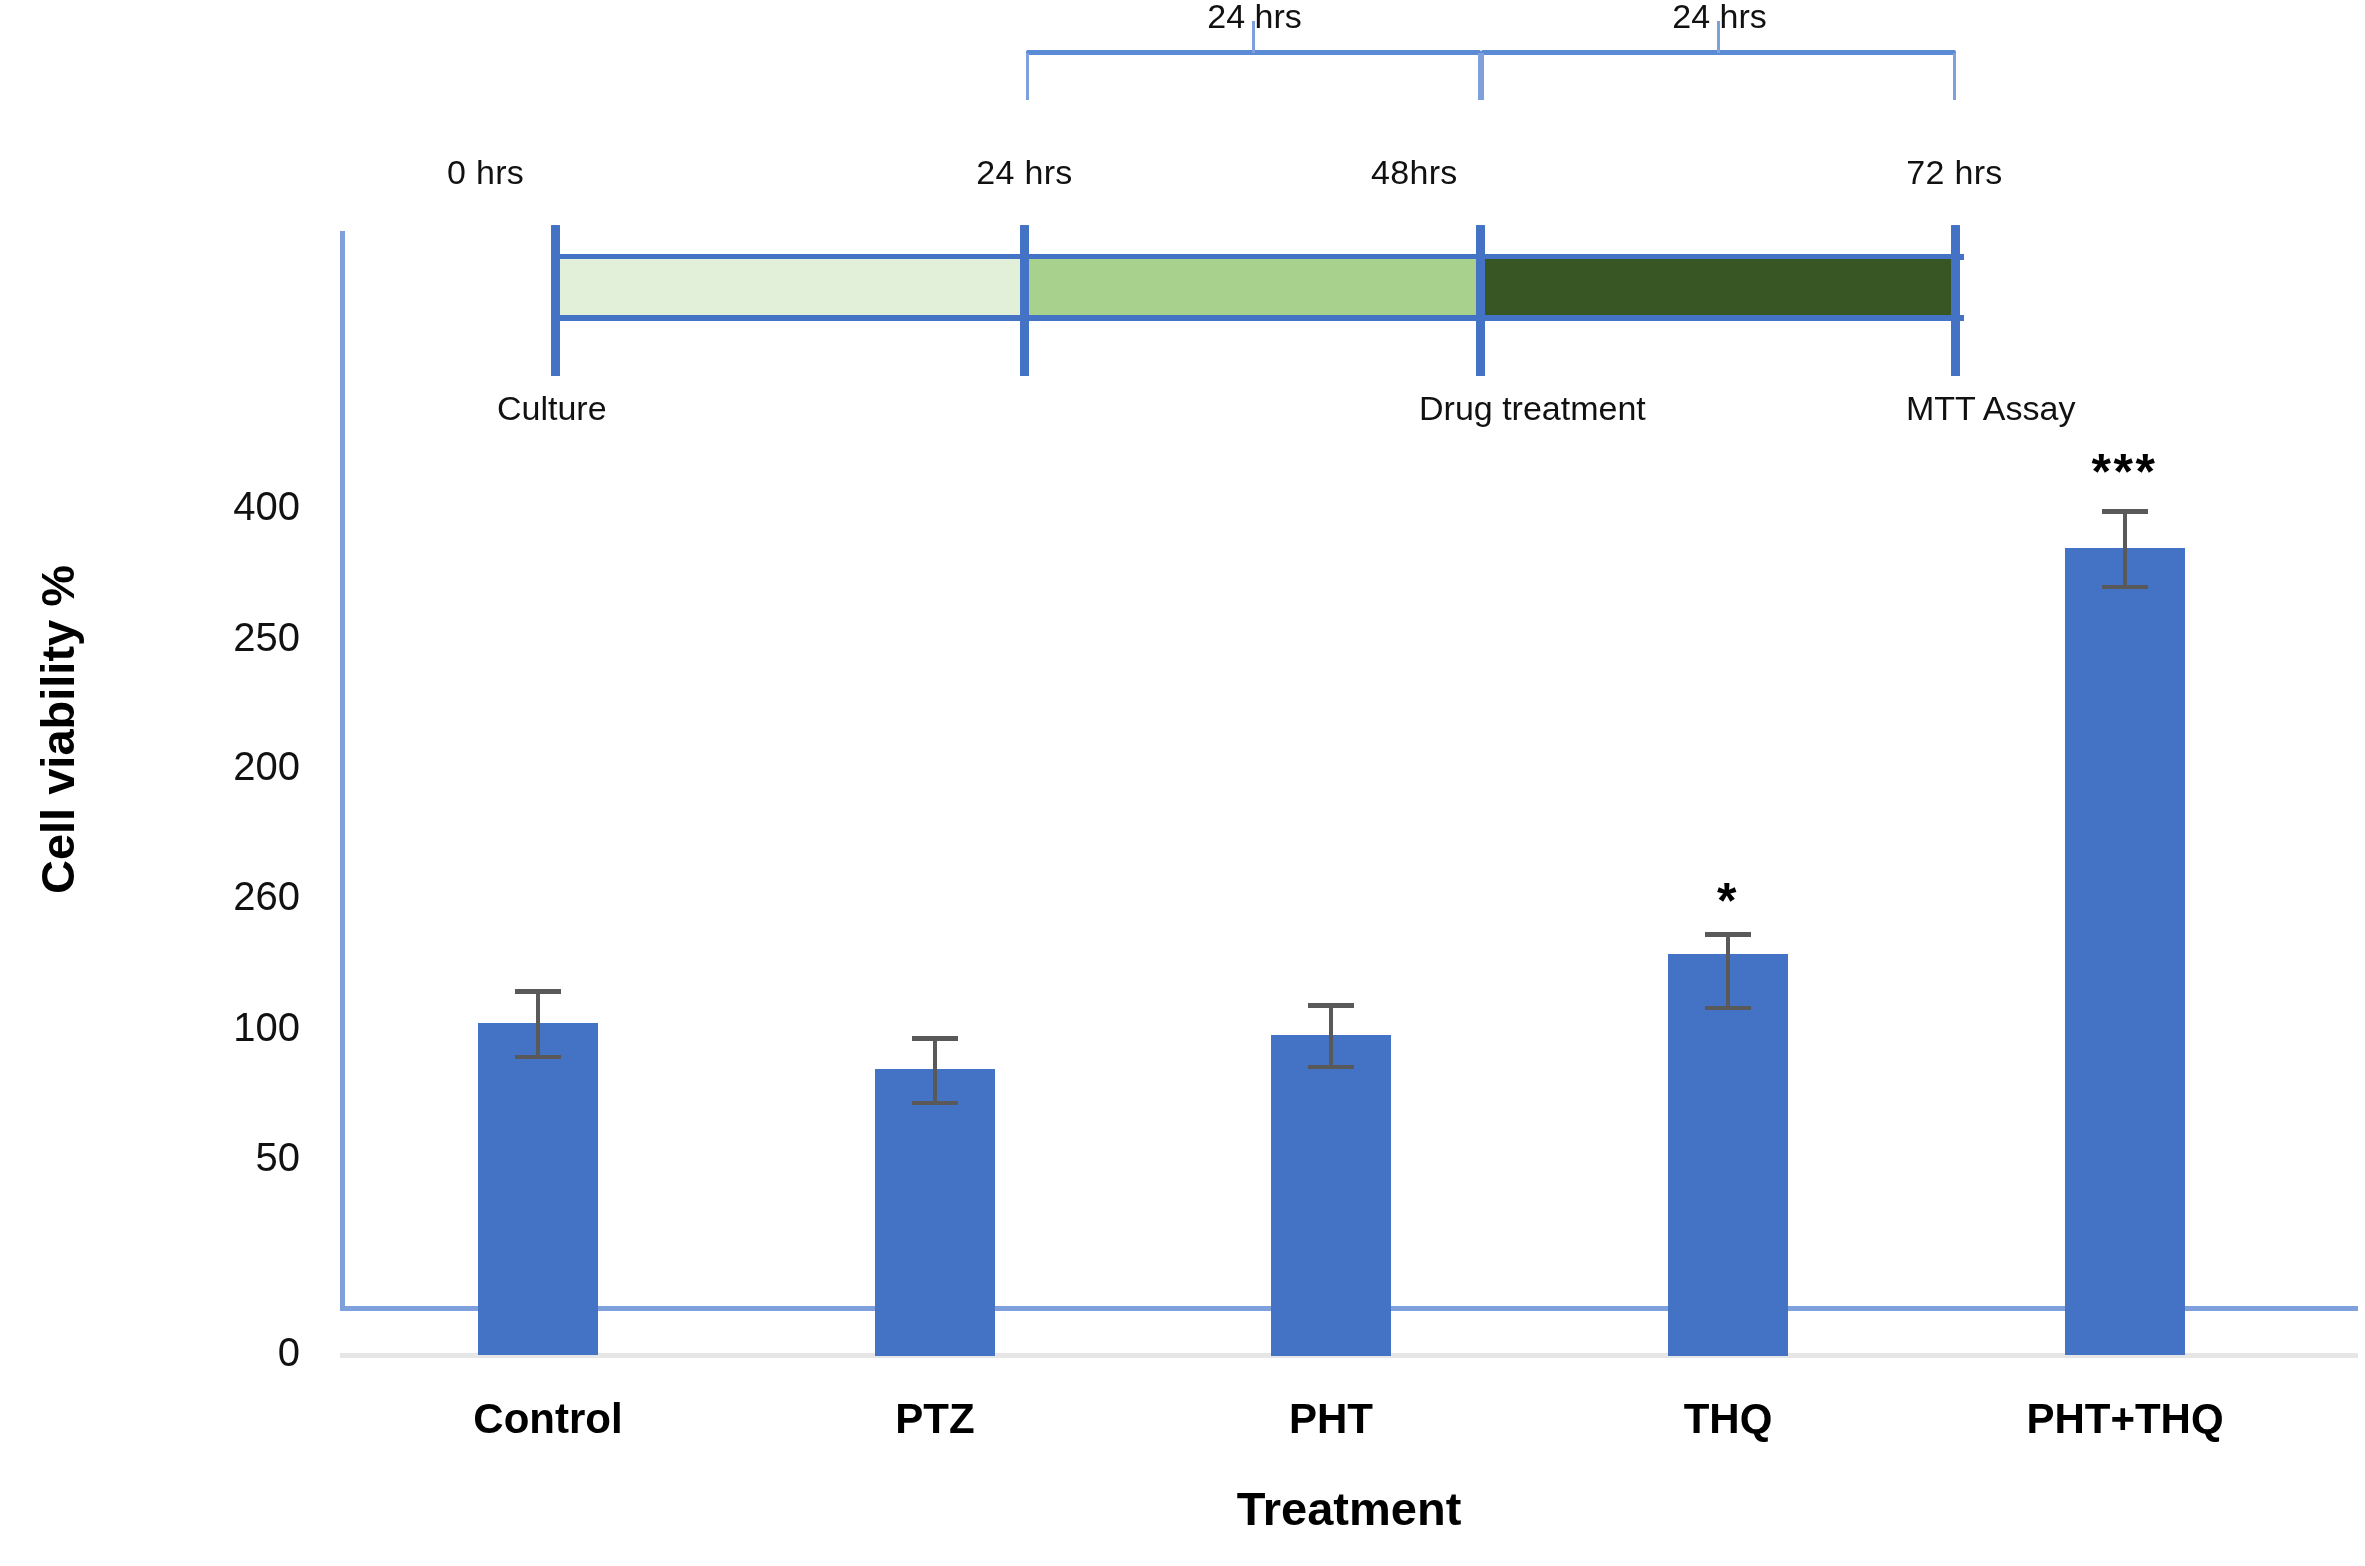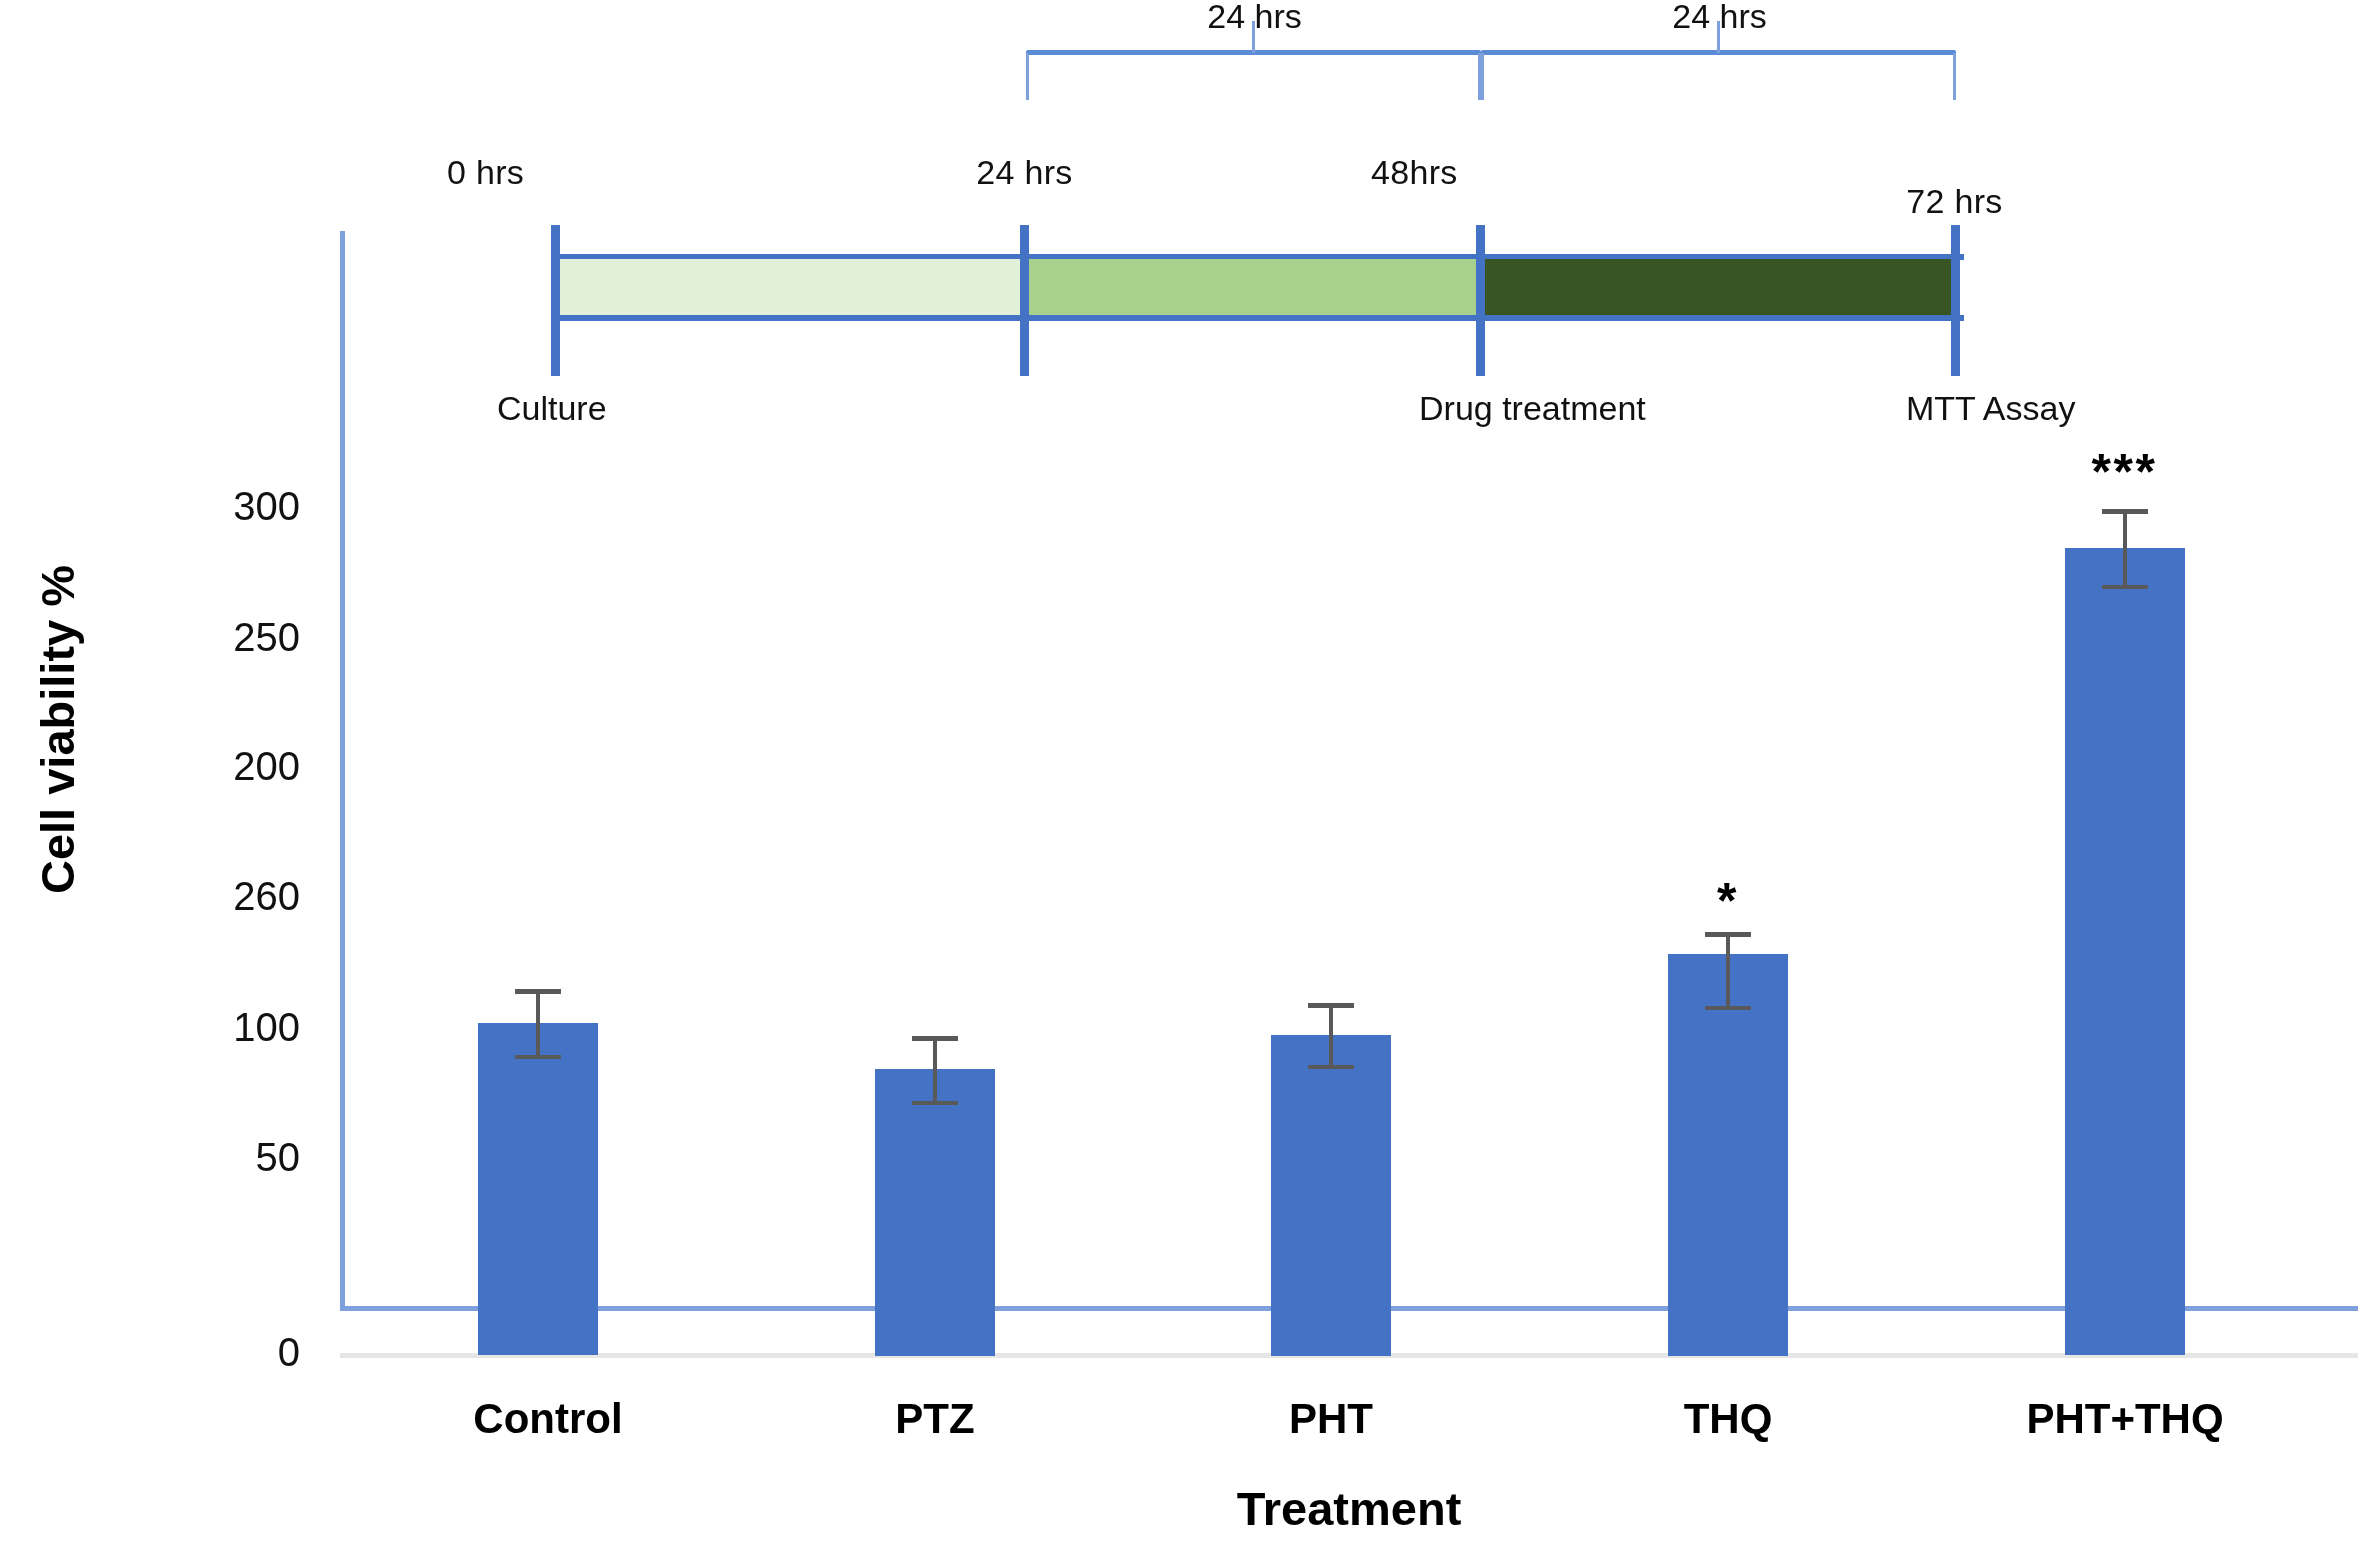--- a/index.html
+++ b/index.html
@@ -59,21 +59,21 @@
       <div class="bt"></div>
       <div class="bl" style="left:0;"></div>
       <div class="br" style="right:0;"></div>
       <div class="bm" style="left:50%;margin-left:-1.3px;"></div>
     </div>
     <div class="brk-lbl" style="left:1608px;top:-2.6px;width:223px;text-align:center;">24 hrs</div>
 
     <div class="tl-hrs" style="left:447px;top:153px;width:217px;text-align:left;">0 hrs</div>
     <div class="tl-hrs" style="left:916px;top:153px;width:217px;text-align:center;">24 hrs</div>
     <div class="tl-hrs" style="left:1371px;top:153px;width:217px;">48hrs</div>
-    <div class="tl-hrs" style="left:1846px;top:153px;width:217px;text-align:center;margin-top:29px;">72 hrs</div>
+    <div class="tl-hrs" style="left:1846px;top:153px;width:217px;text-align:center;">72 hrs</div>
 
     <div class="tl-rail" style="top:254px;"></div>
     <div class="tl-rail" style="top:315px;"></div>
 
     <div class="tl-seg" style="left:559px;width:465px;background:#E2EFD9;"></div>
     <div class="tl-seg" style="left:1028px;width:450px;background:#A9D18E;"></div>
     <div class="tl-seg" style="left:1483px;width:472px;background:#375623;"></div>
 
     <div class="tl-tick" style="left:551px;top:225px;height:151px;"></div>
     <div class="tl-tick" style="left:1020px;top:225px;height:151px;"></div>
@@ -84,21 +84,21 @@
     <div class="tl-cap" style="left:1419px;top:388px;width:332px;">Drug treatment</div>
     <div class="tl-cap" style="left:1906px;top:388px;width:294px;">MTT Assay</div>
   </div>
 
   <div id="plot">
 
     <div id="yaxis"></div>
     <div id="yaxis-foot"></div>
     <div id="xbase"></div>
 
-    <div class="ytick" style="left:140px;top:506px;">300</div>
+    <div class="ytick" style="left:140px;top:506px;">400</div>
     <div class="ytick" style="left:140px;top:637px;">250</div>
     <div class="ytick" style="left:140px;top:766px;">200</div>
     <div class="ytick" style="left:140px;top:896px;">260</div>
     <div class="ytick" style="left:140px;top:1027px;">100</div>
     <div class="ytick" style="left:140px;top:1157px;">50</div>
     <div class="ytick" style="left:140px;top:1352px;">0</div>
 
     <div id="ylab">Cell viability %</div>
     <div id="xlab">Treatment</div>
 

